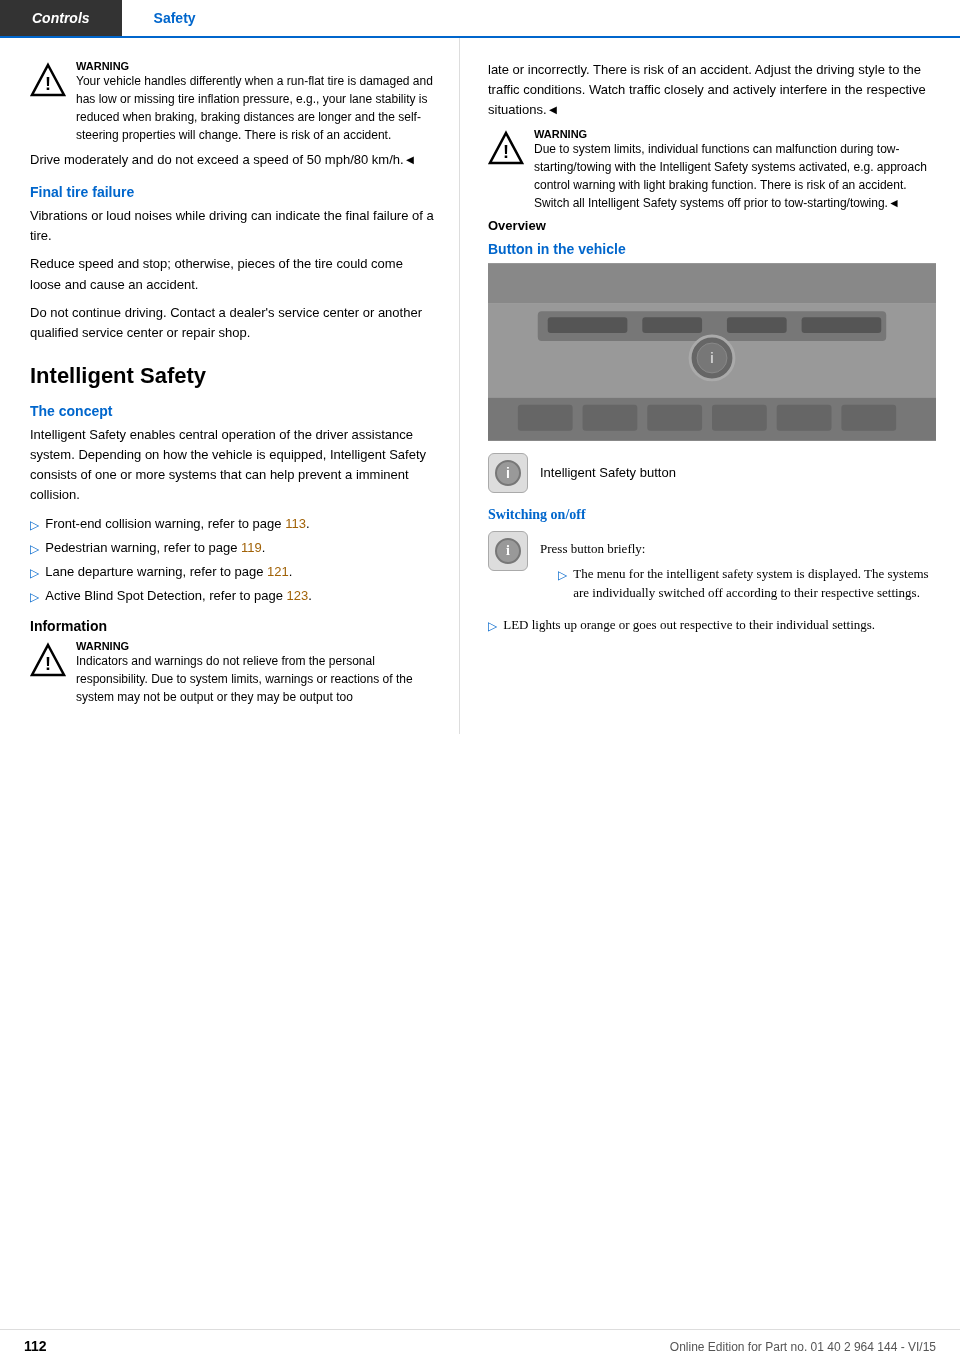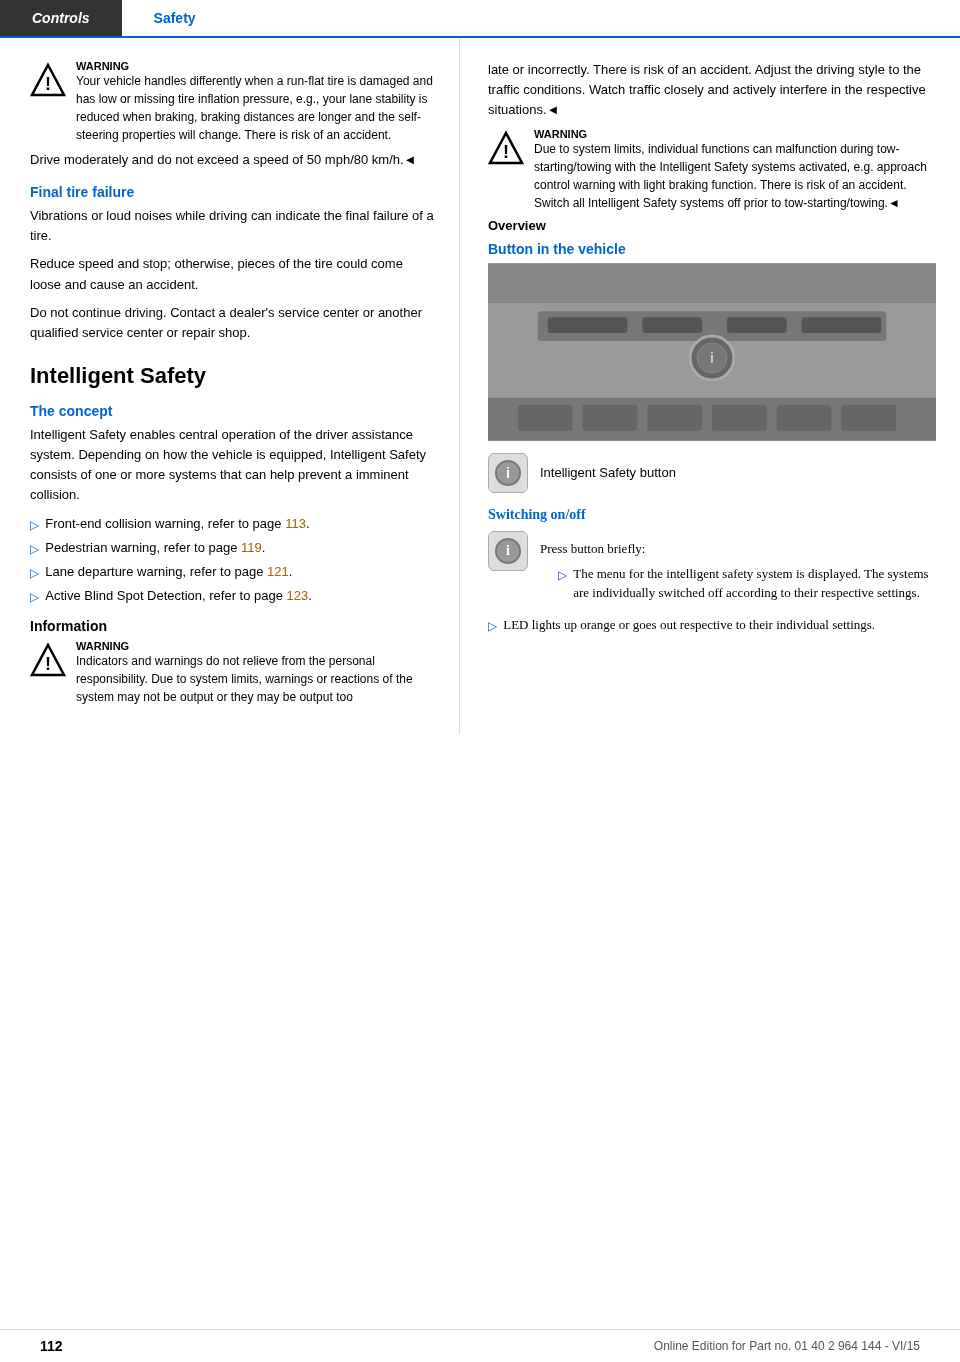--- a/index.html
+++ b/index.html
@@ -205,22 +205,22 @@
     }
 
     
     .footer {
       position: absolute;
       bottom: 0;
       left: 0;
       right: 0;
       display: flex;
       justify-content: space-between;
-      align-items: center;
-      padding: 8px 40px;
+      align-items: flex-end;
+      padding: 8px 24px;
       border-top: 1px solid #ddd;
       font-size: 12px;
       color: #555;
     }
     .footer-page {
       font-size: 14px;
       font-weight: bold;
       color: #000;
     }
   </style>

